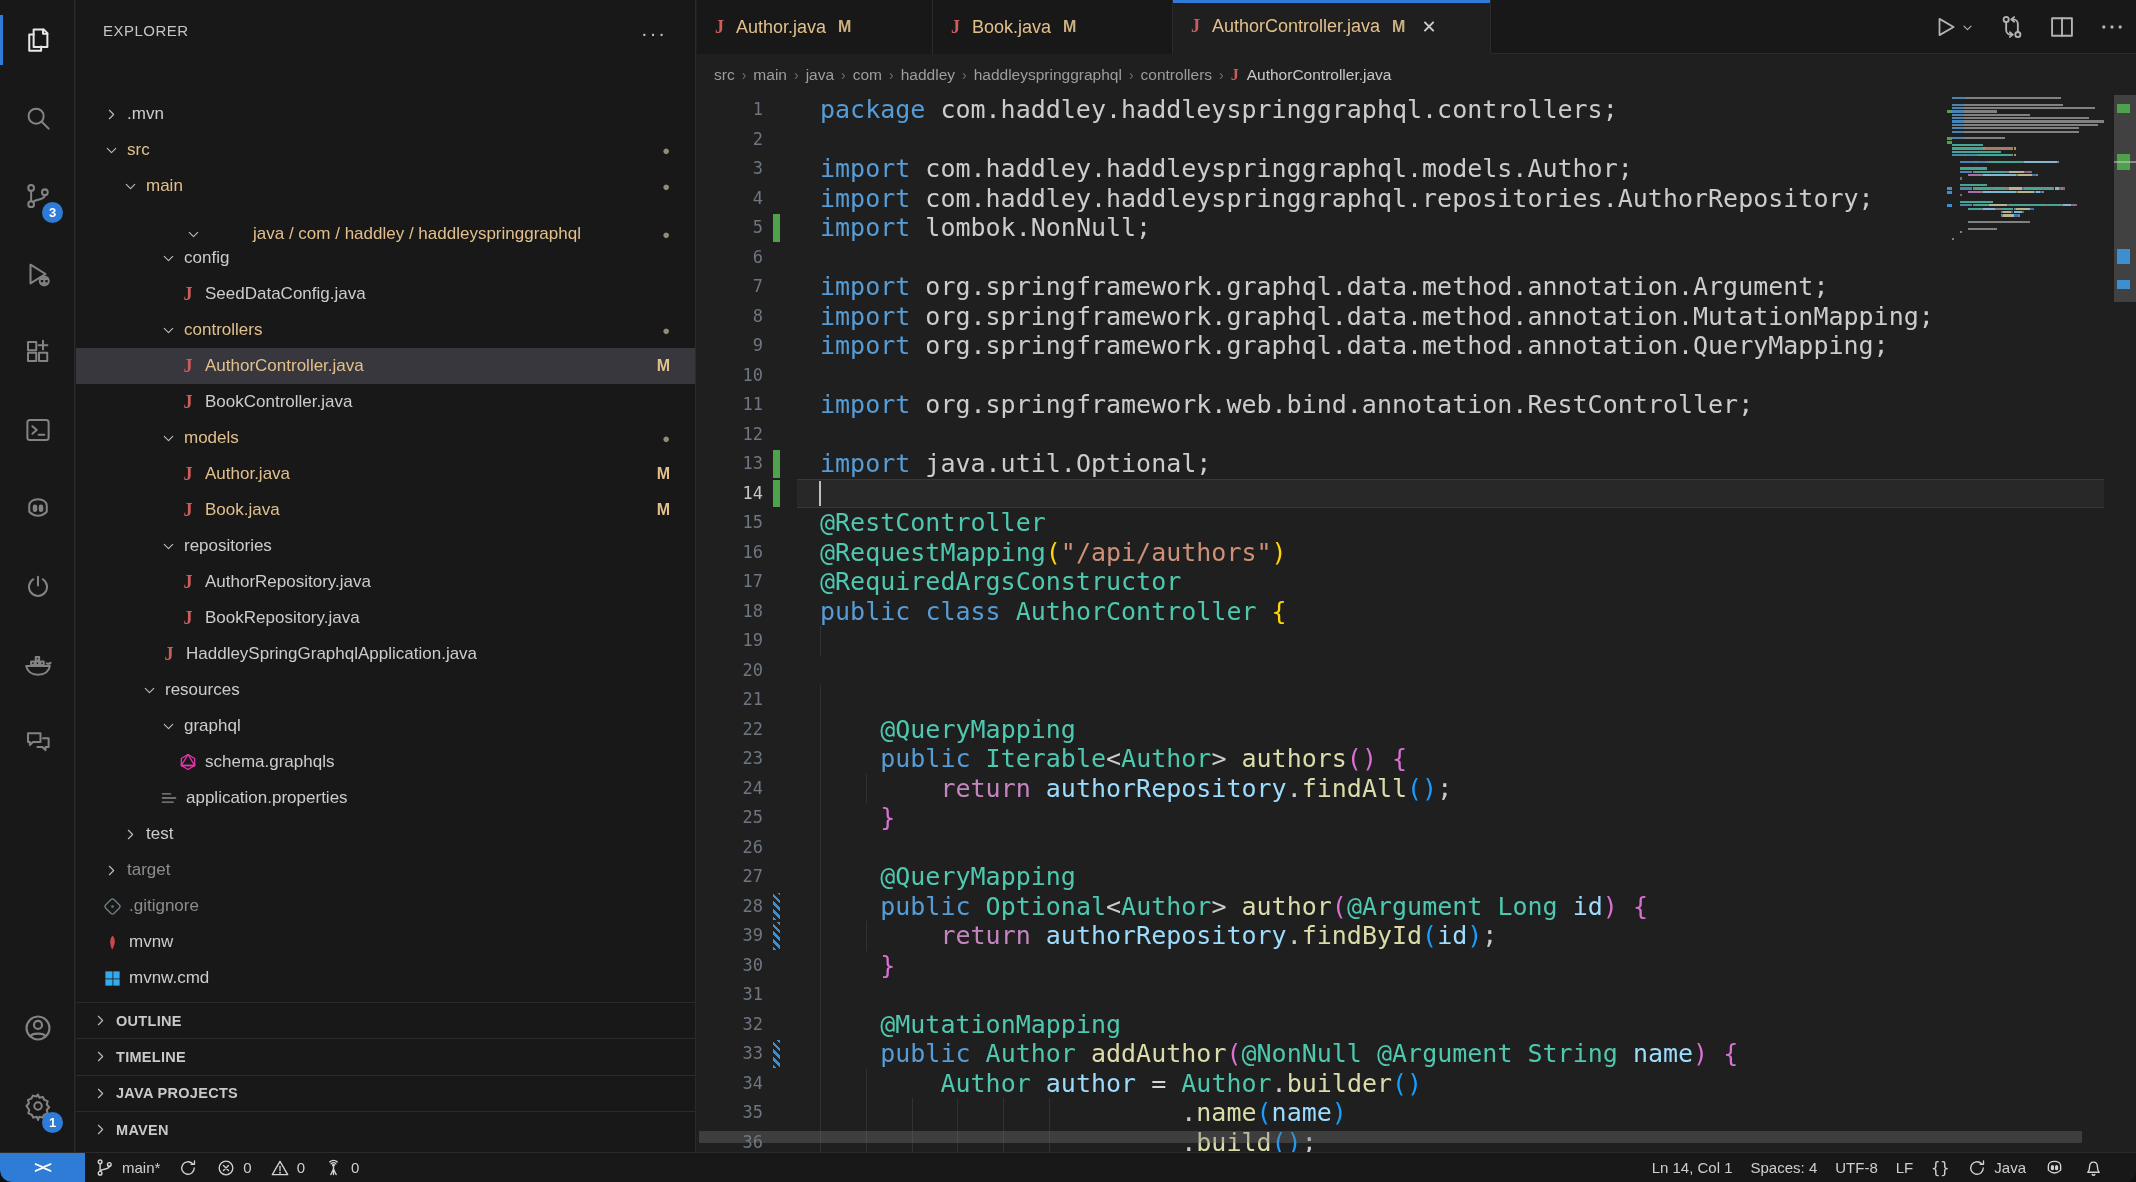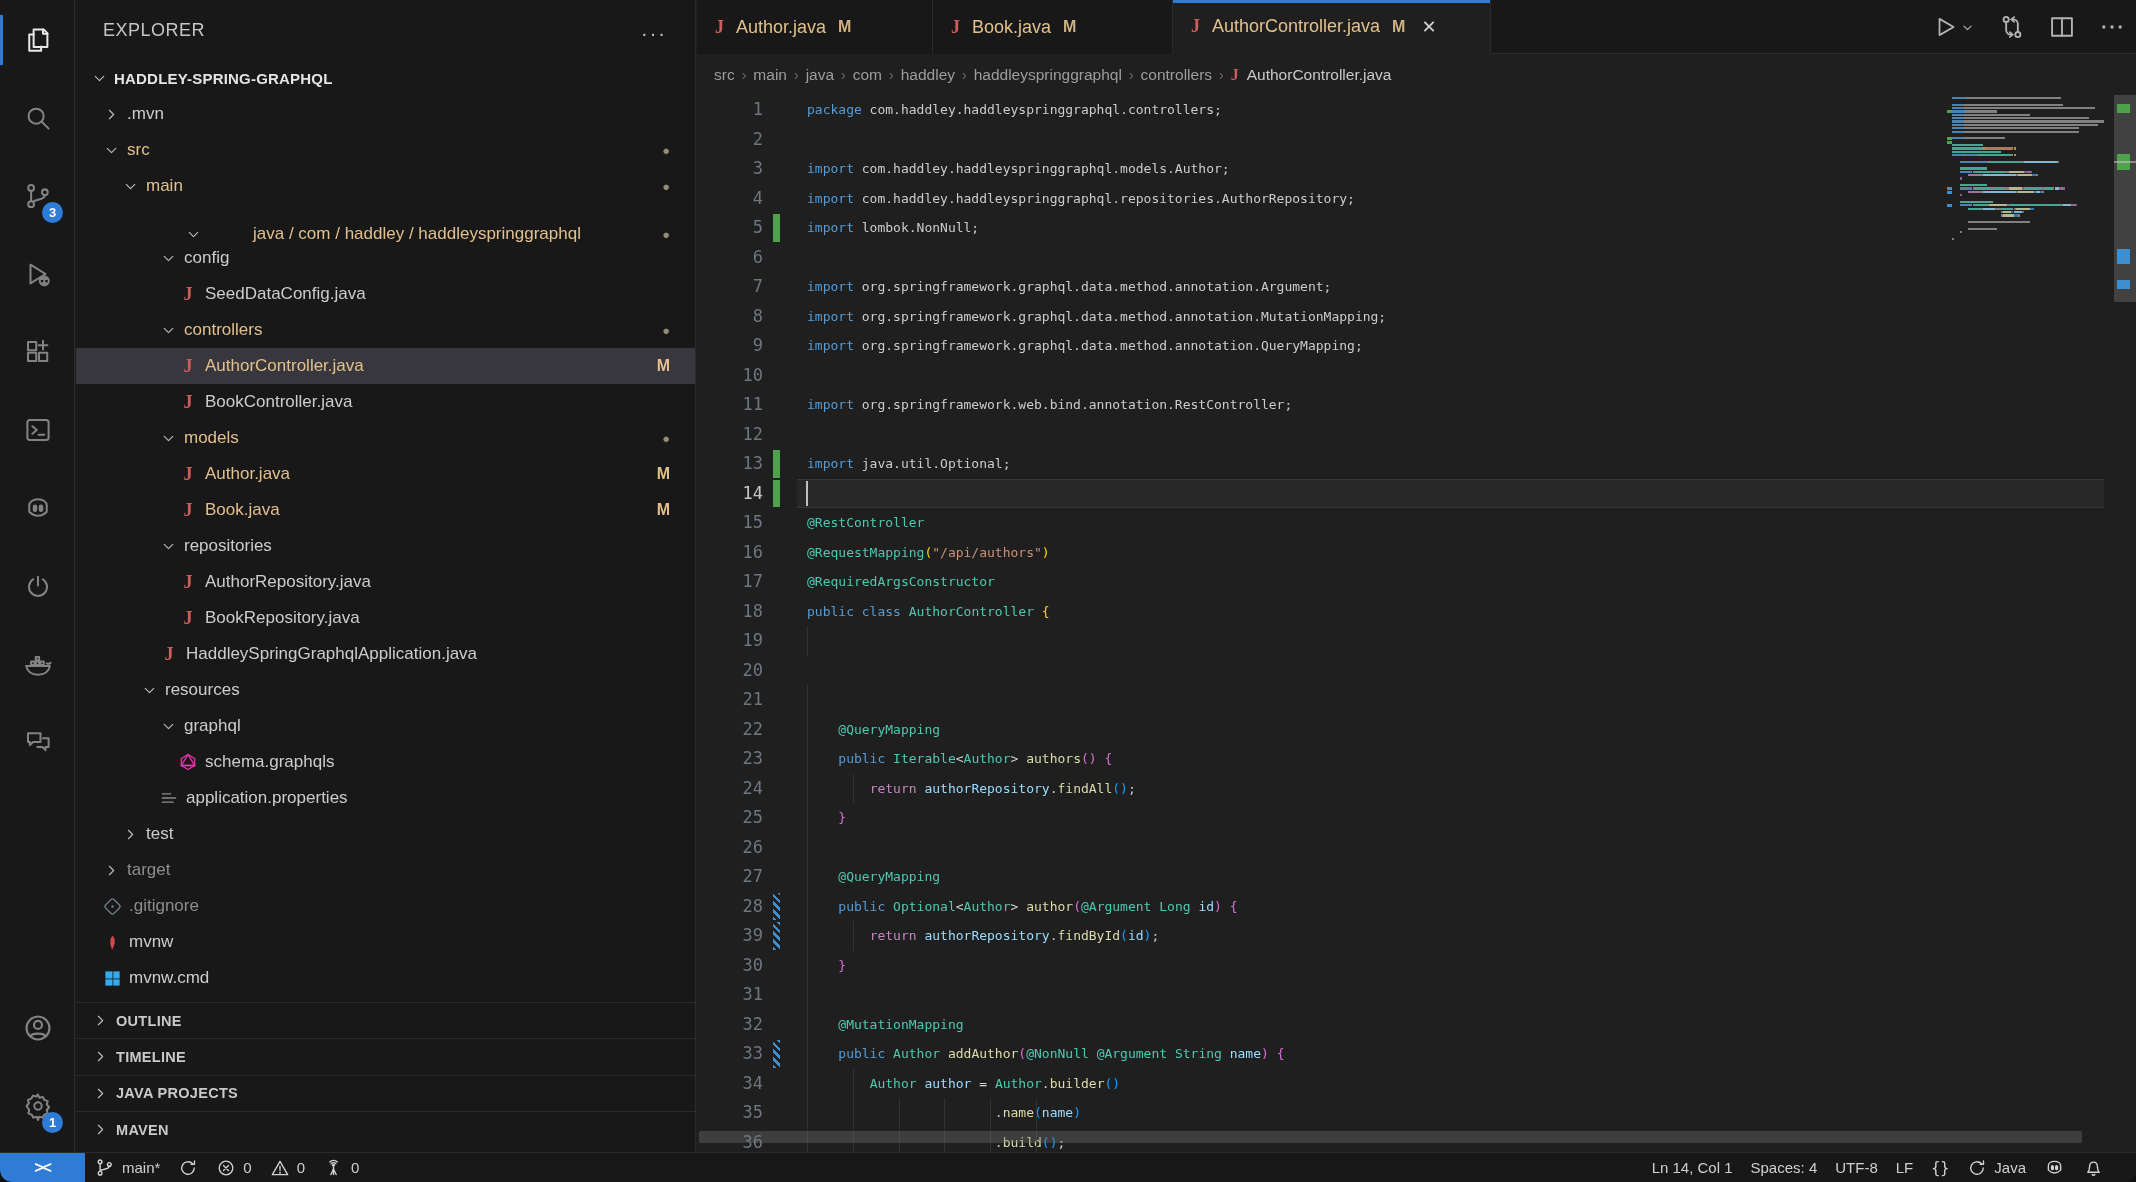--- a/index.html
+++ b/index.html
@@ -18,21 +18,21 @@
   .ab-item{position:absolute;left:0;width:75px;height:78px;display:flex;align-items:center;justify-content:center;cursor:pointer;}
   .ab-item .glyph{opacity:.62;}
   .ab-item.active .glyph{opacity:1;}
   .ab-item.active::before{content:"";position:absolute;left:0;top:14px;bottom:14px;width:2.5px;background:#d7d7d7;}
   #app .ab-item.active::before{background:#2e7cd6;}
   .ab-badge{position:absolute;right:12px;bottom:12px;min-width:21px;height:21px;border-radius:11px;background:var(--accent);
             color:#fff;font-size:13px;font-weight:bold;display:flex;align-items:center;justify-content:center;padding:0 4px;}
   
   #sidebar{position:absolute;left:76px;top:0;width:620px;height:1152px;background:var(--panel);border-right:1px solid var(--border);overflow:hidden;}
   #sb-header{position:absolute;left:0;top:0;width:100%;height:60px;display:flex;align-items:center;}
-  #sb-title{margin-left:27px;font-size:18px;letter-spacing:.5px;color:#c5c5c5;}
+  #sb-title{margin-left:27px;font-size:15px;letter-spacing:.5px;color:#c5c5c5;}
   #sb-ellipsis{position:absolute;right:28px;top:22px;color:#c5c5c5;font-size:20px;letter-spacing:2px;cursor:pointer;}
   .tree-row{position:absolute;left:0;width:620px;height:36px;display:flex;align-items:center;cursor:pointer;font-size:17px;color:var(--fg);}
   .tree-row.selected{background:var(--sel);}
   .tree-row .twisty{width:22px;display:flex;justify-content:center;flex:none;}
   .tree-row .ficon{width:24px;flex:none;display:flex;justify-content:center;align-items:center;font-size:17px;}
   .tree-row .lbl{margin-left:5px;white-space:nowrap;}
   .tree-row .badge{position:absolute;right:26px;font-size:16px;}
   .badge.dot{color:var(--dot);font-size:13px;}
   .badge.m{color:var(--tan);font-weight:600;}
   .lbl.mod{color:var(--tan);} .lbl.dim{color:var(--dimfg);}
@@ -62,22 +62,22 @@
   .crumb .jicon{color:#cc5d5d;font-weight:bold;font-family:"Liberation Serif",serif;margin-right:8px;font-size:16px;}
   
   #code{position:absolute;left:0;top:95px;right:0;bottom:0;overflow:hidden;}
   .cl{position:absolute;left:0;width:1415px;height:29.5px;}
   .cl .ln{position:absolute;left:0;top:0;width:66px;text-align:right;font-family:"DejaVu Sans Mono",monospace;
           font-size:17px;line-height:29.5px;color:var(--ln);}
   .cl.cur .ln{color:var(--ln-active);}
   .cl .mark{position:absolute;left:76px;top:1px;bottom:1px;width:7px;}
   .mark.add{background:var(--green);}
   .mark.mod{background:repeating-linear-gradient(45deg,var(--gutblue) 0 2.5px,rgba(0,0,0,0) 2.5px 5.5px);}
-  .cl .ct{position:absolute;left:110px;top:0;height:29.5px;font-family:"DejaVu Sans Mono",monospace;
-          font-size:13px;line-height:29.5px;white-space:pre;}
+  .cl .ct{position:absolute;left:123px;top:0;height:29.5px;font-family:"DejaVu Sans Mono",monospace;
+          font-size:25px;line-height:29.5px;white-space:pre;}
   .cl.cur .hl{position:absolute;left:100px;right:8px;top:0;height:100%;background:rgba(255,255,255,.045);
               border-top:1px solid rgba(255,255,255,.08);border-bottom:1px solid rgba(255,255,255,.08);}
   .ig{position:absolute;top:0;bottom:0;width:1px;background:var(--guide);}
   .cursor{position:absolute;left:-1px;top:2px;width:2px;height:25px;background:#bfbfbf;}
   .tk-k{color:#569CD6;} .tk-c{color:#C586C0;} .tk-t{color:#4EC9B0;} .tk-f{color:#DCDCAA;}
   .tk-v{color:#9CDCFE;} .tk-s{color:#CE9178;} .tk-d{color:#cccccc;} .tk-o{color:#d4d4d4;}
   .tk-b1{color:#FFD700;} .tk-b2{color:#DA70D6;} .tk-b3{color:#179FFF;}
   
   #minimap{position:absolute;left:1249px;top:2px;width:162px;height:400px;}
   .mm-line{position:absolute;height:2.3px;}
@@ -213,28 +213,20 @@
           </svg>
         </span>
         <span class="ab-badge">1</span>
       </div>
     </div>
   <div id="sidebar">
     <div id="sb-header">
       <span id="sb-title">EXPLORER</span>
       <span id="sb-ellipsis">···</span>
     </div>
-    <div id="root-row">
-      <span class="twisty">
-          <svg width="17" height="17" viewBox="0 0 24 24" fill="none" stroke="#bdbdbd" stroke-width="1.6" stroke-linecap="round" stroke-linejoin="round">
-            <path d="M6 9l6 6 6-6"></path>
-          </svg>
-        </span>
-      <span class="lbl">HADDLEY-SPRING-GRAPHQL</span>
-    </div>
     <div id="tree">
         <div class="tree-row" style="top: 96px;">
           <span style="width: 24px; flex: 0 0 auto;"></span>
           <span class="twisty">
             <svg width="17" height="17" viewBox="0 0 24 24" fill="none" stroke="#bdbdbd" stroke-width="1.6" stroke-linecap="round" stroke-linejoin="round">
               <path d="M9 6l6 6-6 6"></path>
             </svg>
           </span>
           <span class="lbl">.mvn</span>
         </div>

